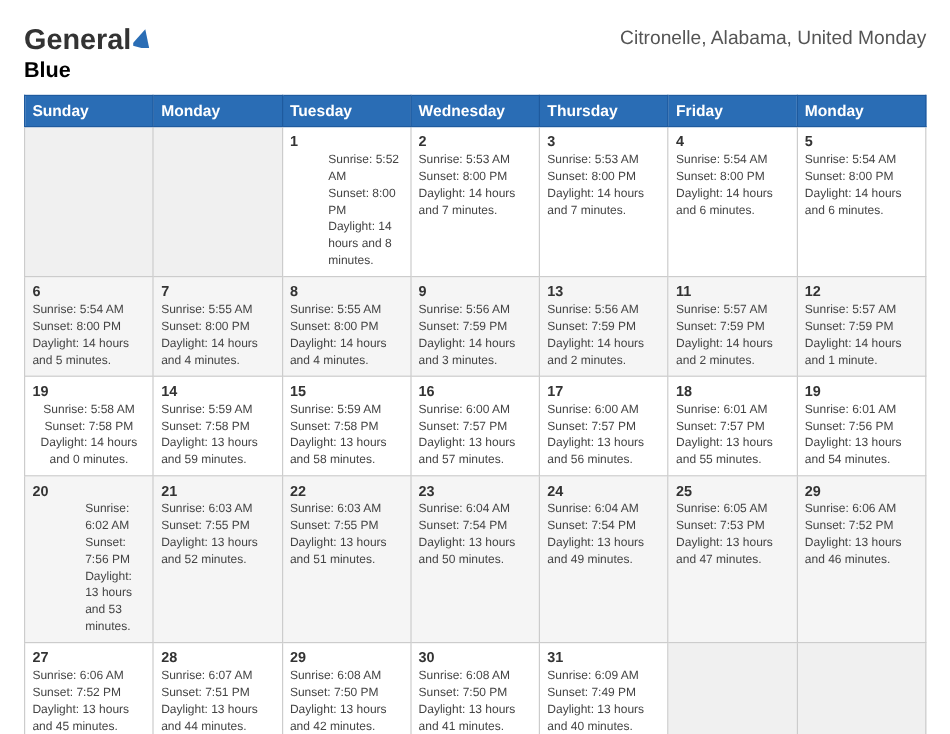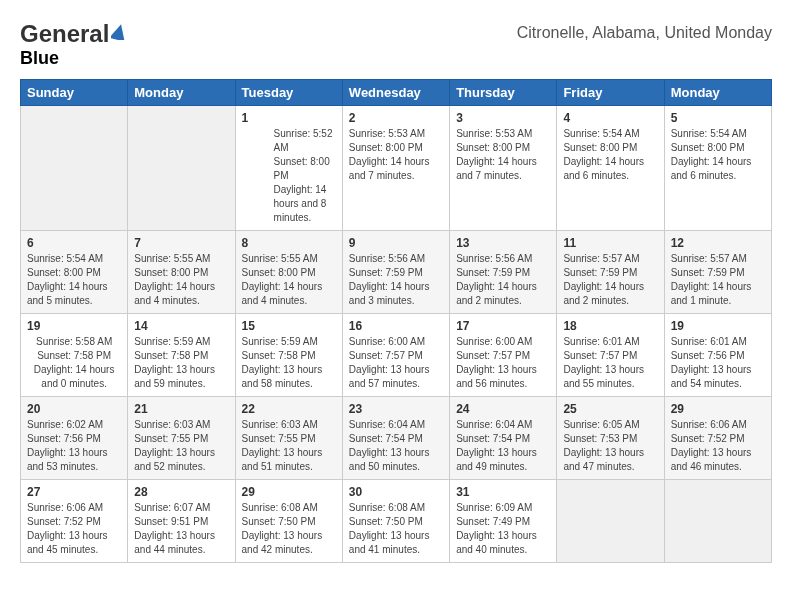--- a/index.html
+++ b/index.html
@@ -240,21 +240,21 @@
         <td>
           <span class="day-num">19</span>
           <div class="day-info" style="white-space: pre-line;">Sunrise: 6:01 AM
 Sunset: 7:56 PM
 Daylight: 13 hours and 54 minutes.</div>
         </td>
       </tr>
       <tr>
         <td>
           <span class="day-num">20</span>
-          <div class="day-info" style="white-space: pre-line;">Sunrise: 6:02 AM
+          <div class="day-info" style="white-space: pre-line; margin-left: 44px;">Sunrise: 6:02 AM
 Sunset: 7:56 PM
 Daylight: 13 hours and 53 minutes.</div>
         </td>
         <td>
           <span class="day-num">21</span>
           <div class="day-info" style="white-space: pre-line;">Sunrise: 6:03 AM
 Sunset: 7:55 PM
 Daylight: 13 hours and 52 minutes.</div>
         </td>
         <td>
@@ -291,21 +291,21 @@
       <tr>
         <td>
           <span class="day-num">27</span>
           <div class="day-info" style="white-space: pre-line;">Sunrise: 6:06 AM
 Sunset: 7:52 PM
 Daylight: 13 hours and 45 minutes.</div>
         </td>
         <td>
           <span class="day-num">28</span>
           <div class="day-info" style="white-space: pre-line;">Sunrise: 6:07 AM
-Sunset: 9:51 PM
+Sunset: 7:51 PM
 Daylight: 13 hours and 44 minutes.</div>
         </td>
         <td>
           <span class="day-num">29</span>
           <div class="day-info" style="white-space: pre-line;">Sunrise: 6:08 AM
 Sunset: 7:50 PM
 Daylight: 13 hours and 42 minutes.</div>
         </td>
         <td>
           <span class="day-num">30</span>

